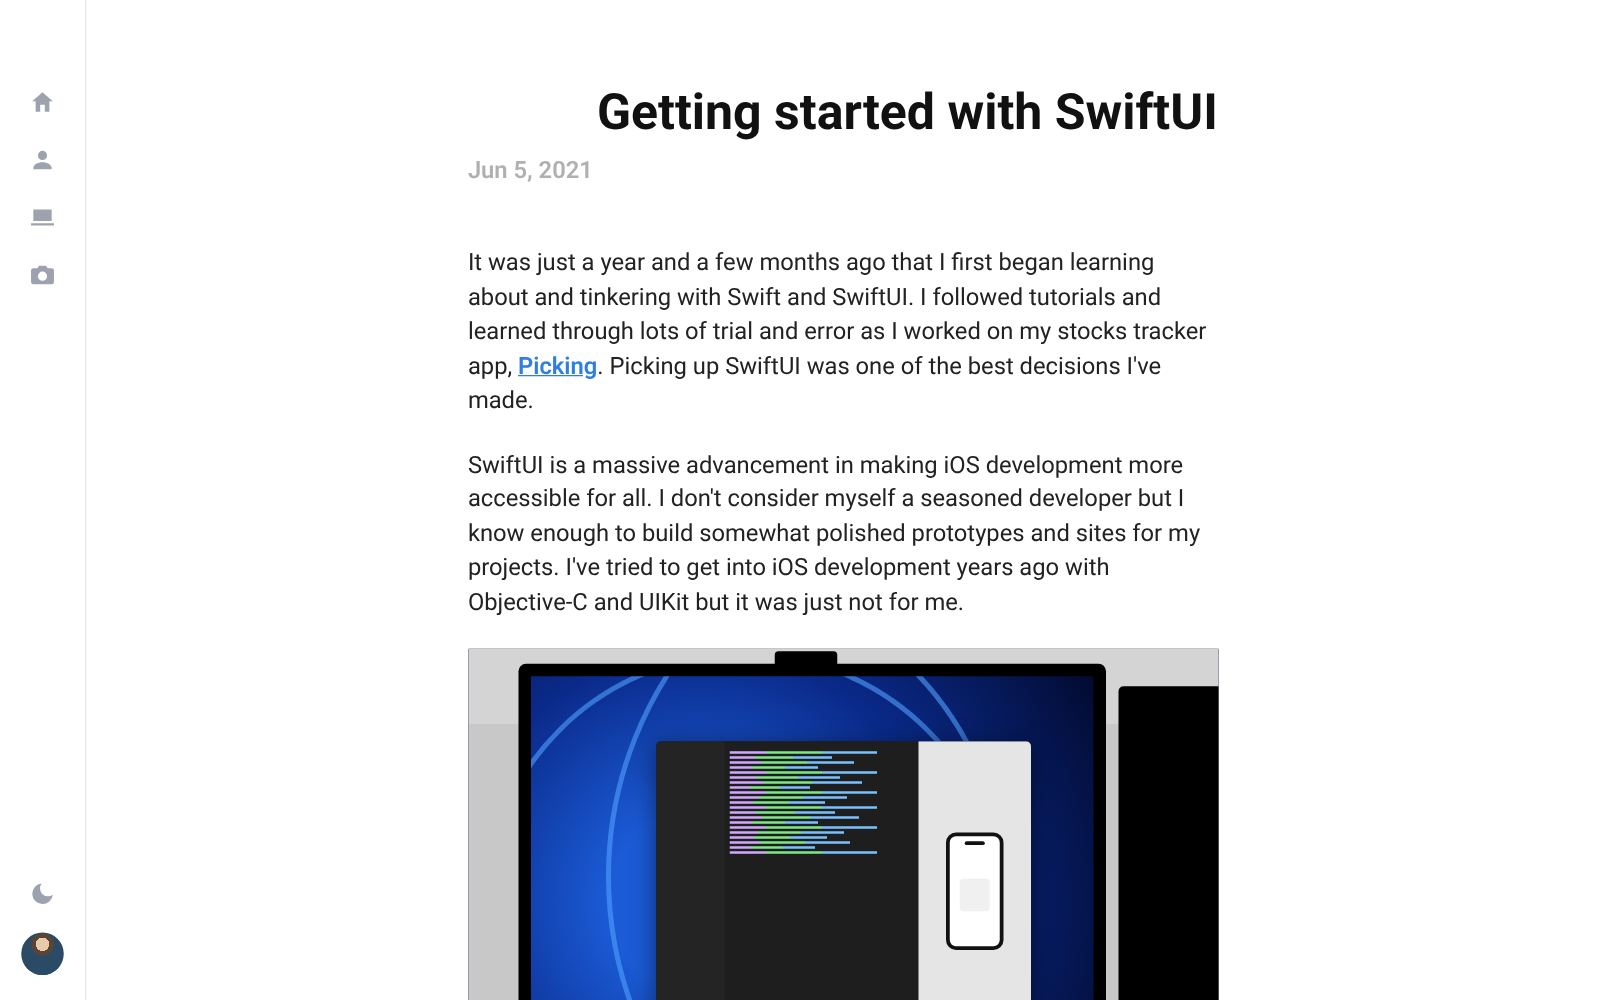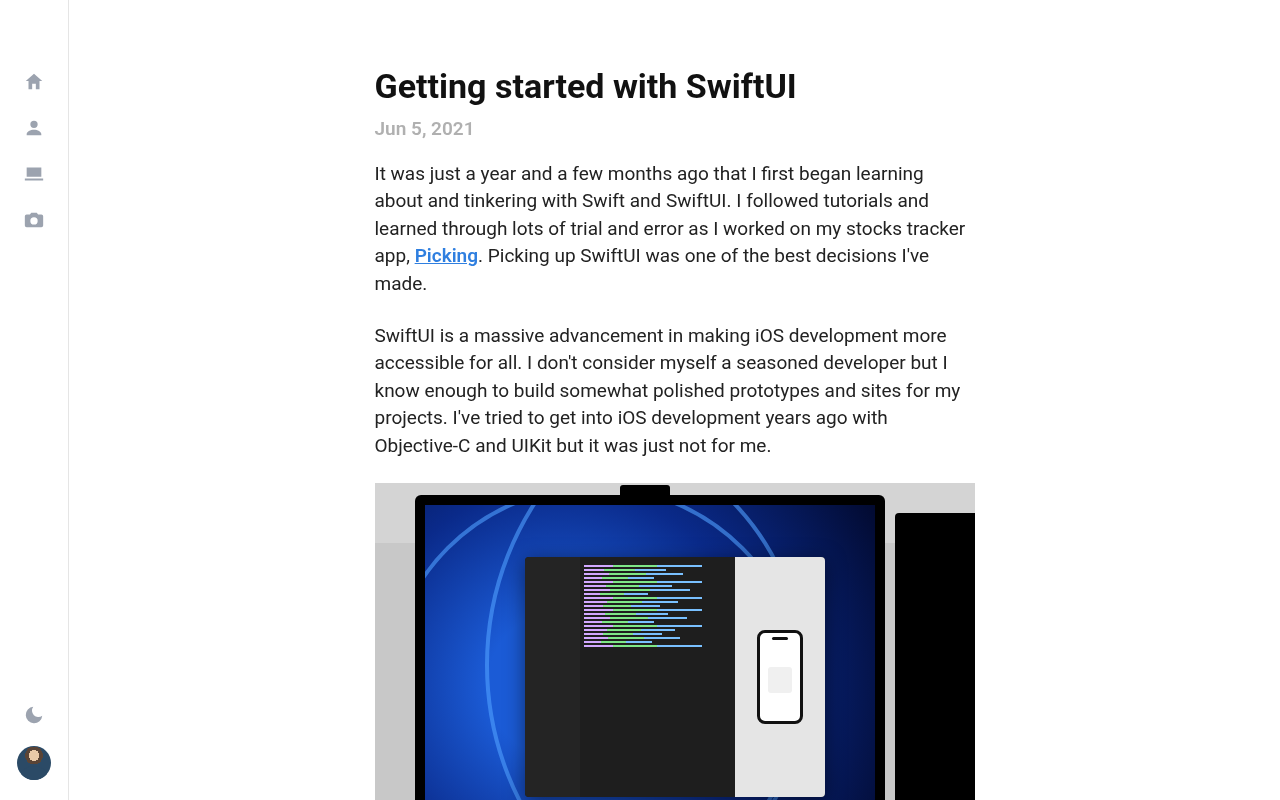--- a/index.html
+++ b/index.html
@@ -70,31 +70,32 @@
     height: 100%;
     overflow-y: auto;
     display: flex;
     justify-content: center;
   }
   .article {
     width: 600px;
     padding-top: 66px;
   }
   .article h1 {
-    font-size: 34px;
+    font-size: 40px;
     font-weight: 700;
     color: #111;
     line-height: 1.2;
     margin-bottom: 10px;
+    text-align: right;
   }
   .date {
     font-size: 19px;
     font-weight: 600;
     color: #b0b0b0;
-    margin-bottom: 20px;
+    margin-bottom: 49px;
   }
   .para {
     font-size: 19px;
     line-height: 1.45;
     color: #222;
     margin-bottom: 24px;
   }
   .para a {
     color: #2f7fe0;
     text-decoration: underline;

